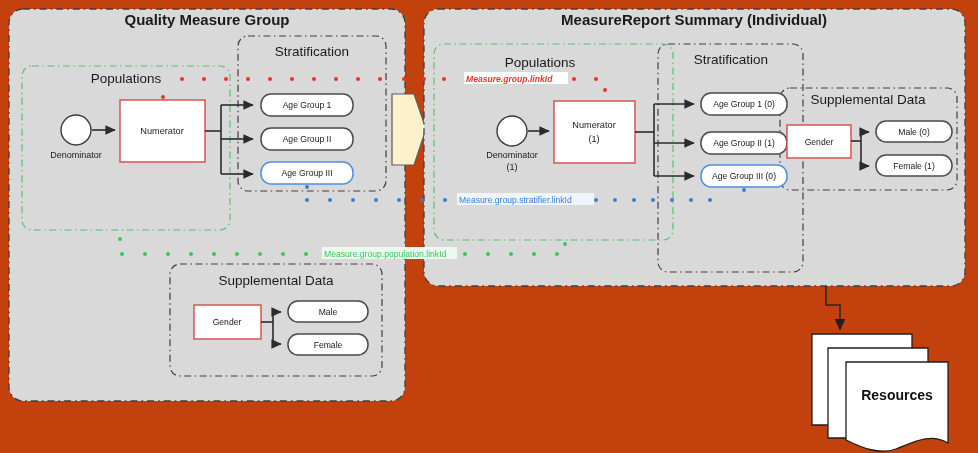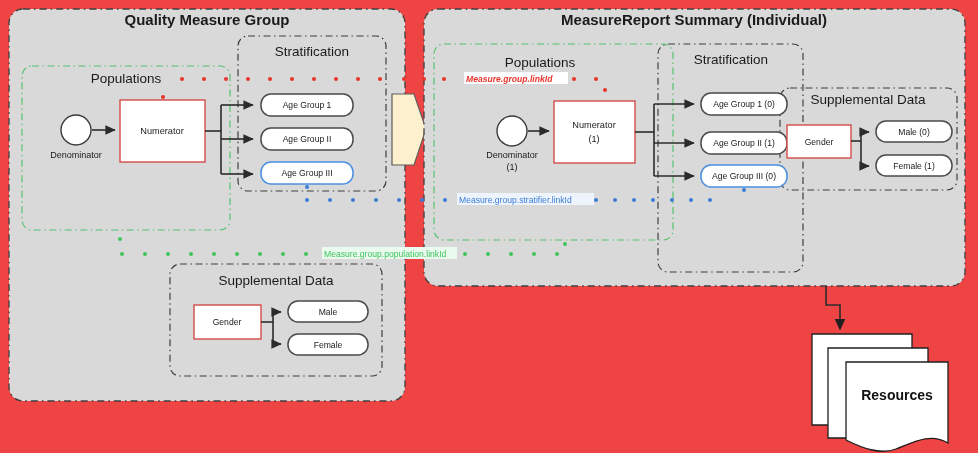--- a/index.html
+++ b/index.html
@@ -4,21 +4,21 @@
 <style>
   html, body {
     margin: 0;
     padding: 0;
     background: #ffffff;
   }
   #canvas-wrap {
     position: relative;
     width: 978px;
     height: 453px;
-    background: #ef4444;
+    background: #c2410c;
     font-family: "Liberation Sans", sans-serif;
     overflow: hidden;
   }
   svg.diagram {
     position: absolute;
     top: 0; left: 0;
     width: 978px;
     height: 453px;
   }
   text {

